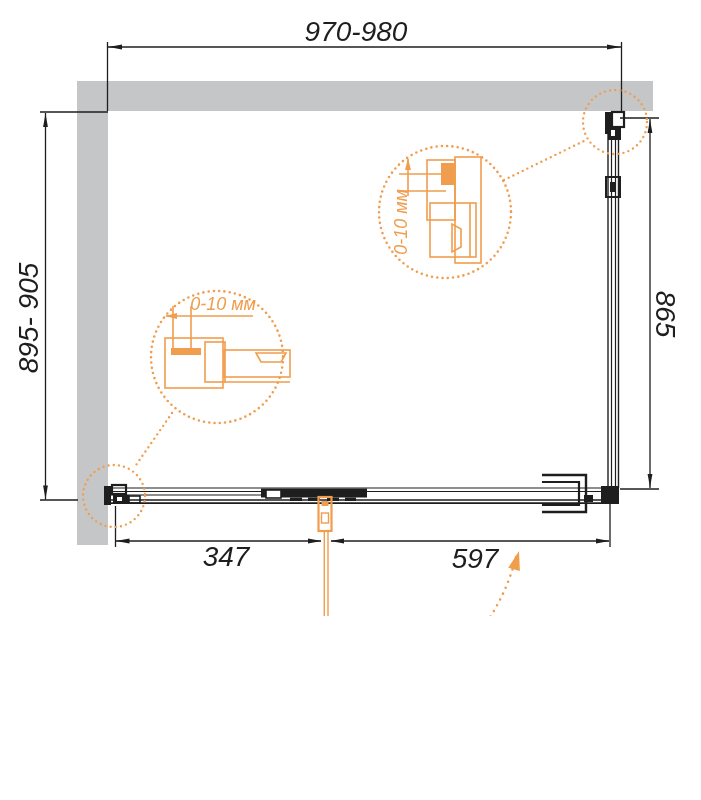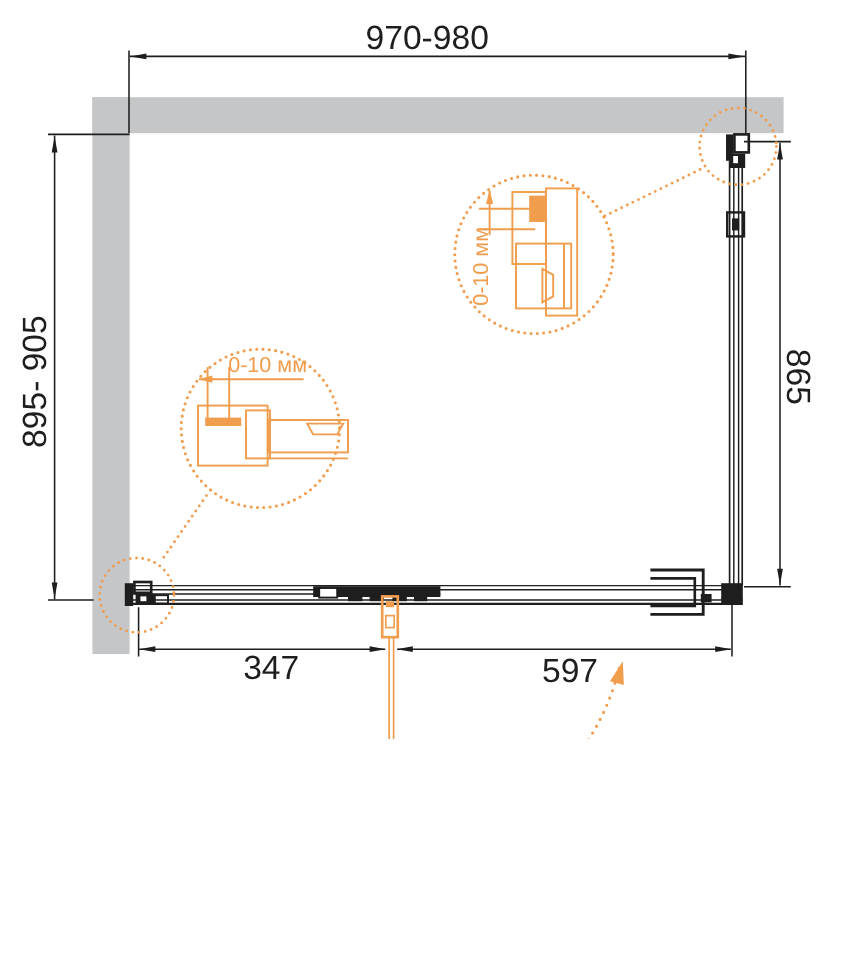--- a/index.html
+++ b/index.html
@@ -2,20 +2,21 @@
 <html><head>
 <meta charset="utf-8">
 <style>
   html,body{margin:0;padding:0;background:#ffffff;}
   .canvas{
     position:relative;
     width:701px;height:616px;
     background:#ffffff;
     overflow:hidden;
     font-family:"Liberation Sans", sans-serif;
+    font-style:italic;
   }
   svg{display:block;}
   text{font-family:"Liberation Sans", sans-serif; fill:#1e1e1e;}
   .dim-text{font-size:28px;}
   .detail-text{font-size:18px; fill:#f09d4d;}
 </style>
 </head>
 <body>
 
 <div class="canvas">

